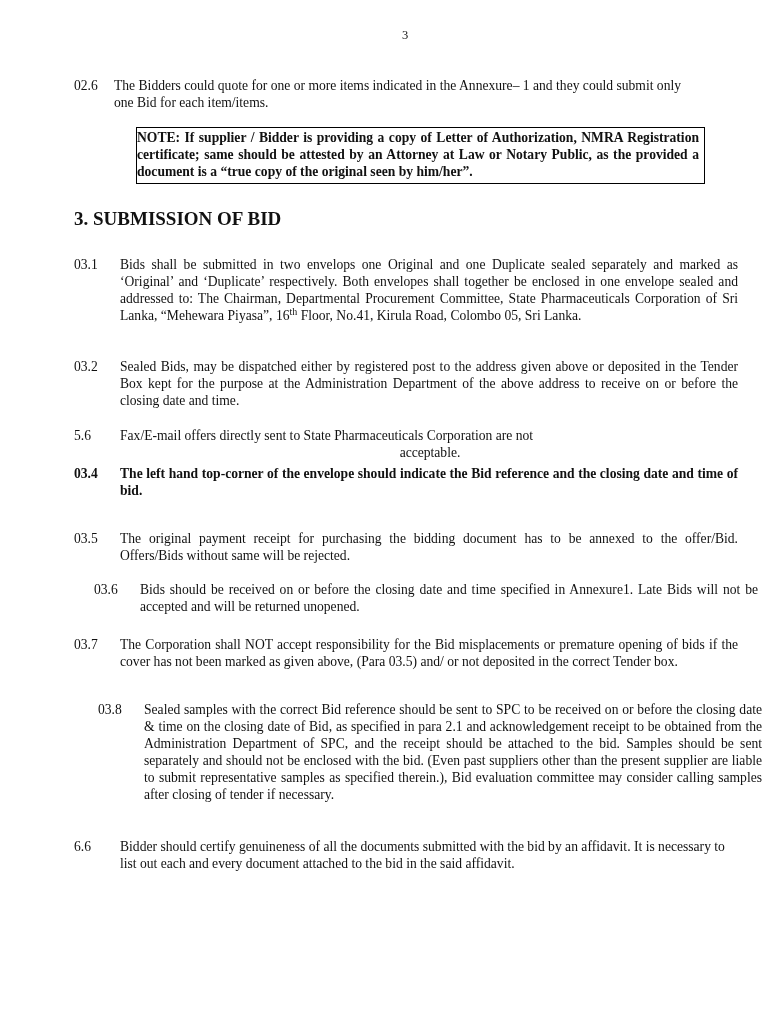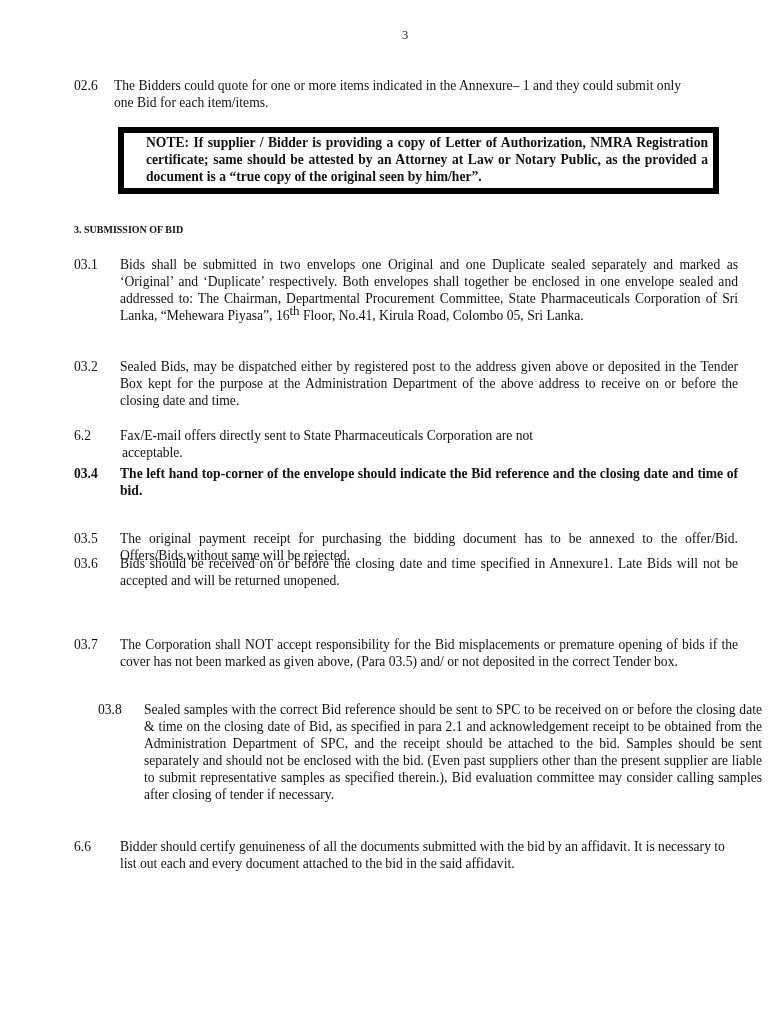--- a/index.html
+++ b/index.html
@@ -38,42 +38,42 @@
     }
     .clause-text {
       margin-left: 46px;
       text-align: justify;
     }
     .clause-text.left {
       text-align: left;
     }
     .note-box {
       position: absolute;
-      left: 118px;
+      left: 136px;
       top: 127px;
       width: 562px;
-      border: 6px solid #000000;
-      padding: 1px 5px 3px 22px;
+      border: 1px solid #000000;
+      padding: 1px 5px 3px 0;
       font-weight: bold;
       text-align: justify;
       line-height: 17px;
     }
     .section-heading {
       position: absolute;
       left: 74px;
-      top: 221px;
+      top: 210px;
       font-weight: bold;
-      font-size: 10px;
+      font-size: 19px;
     }
     sup {
-      font-size: 13px;
+      font-size: 10px;
       line-height: 0;
       vertical-align: 5px;
     }
-    .indent-small { padding-left: 2px; }
+    .indent-small { padding-left: 2px; text-align: center; }
   </style>
 </head>
 <body>
 
 <div>
 
   <div class="page-number">3</div>
 
   <div class="clause" style="top:77px;">
     <span class="clause-num">02.6</span>
@@ -88,38 +88,38 @@
     <span class="clause-num">03.1</span>
     <div class="clause-text"><span>Bids shall be submitted in two envelops one Original and one Duplicate sealed separately and marked as ‘Original’ and ‘Duplicate’ respectively. Both envelopes shall together be enclosed in one envelope sealed and addressed to: The Chairman, Departmental Procurement Committee, State Pharmaceuticals Corporation of Sri Lanka, “Mehewara Piyasa”, 16</span><sup>th</sup><span> Floor, No.41, Kirula Road, Colombo 05, Sri Lanka.</span></div>
   </div>
 
   <div class="clause" style="top:358px;">
     <span class="clause-num">03.2</span>
     <div class="clause-text">Sealed Bids, may be dispatched either by registered post to the address given above or deposited in the Tender Box kept for the purpose at the Administration Department of the above address to receive on or before the closing date and time.</div>
   </div>
 
   <div class="clause" style="top:427px;">
-    <span class="clause-num">6.2</span>
+    <span class="clause-num">5.6</span>
     <div class="clause-text left">
       <div>Fax/E-mail offers directly sent to State Pharmaceuticals Corporation are not</div>
       <div class="indent-small">acceptable.</div>
     </div>
   </div>
 
   <div class="clause" style="top:465px;font-weight:bold;">
     <span class="clause-num">03.4</span>
     <div class="clause-text">The left hand top-corner of the envelope should indicate the Bid reference and the closing date and time of bid.</div>
   </div>
 
   <div class="clause" style="top:530px;">
     <span class="clause-num">03.5</span>
     <div class="clause-text">The original payment receipt for purchasing the bidding document has to be annexed to the offer/Bid. Offers/Bids without same will be rejected.</div>
   </div>
 
-  <div class="clause" style="top:555px;">
+  <div class="clause" style="top:581px;margin-left:20px;">
     <span class="clause-num">03.6</span>
     <div class="clause-text">Bids should be received on or before the closing date and time specified in Annexure1.  Late Bids will not be accepted and will be returned unopened.</div>
   </div>
 
   <div class="clause" style="top:636px;">
     <span class="clause-num">03.7</span>
     <div class="clause-text">The Corporation shall NOT accept responsibility for the Bid misplacements or premature opening of bids if the cover has not been marked as given above, (Para 03.5) and/ or not deposited in the correct Tender box.</div>
   </div>
 
   <div class="clause" style="top:701px;margin-left:24px;">

